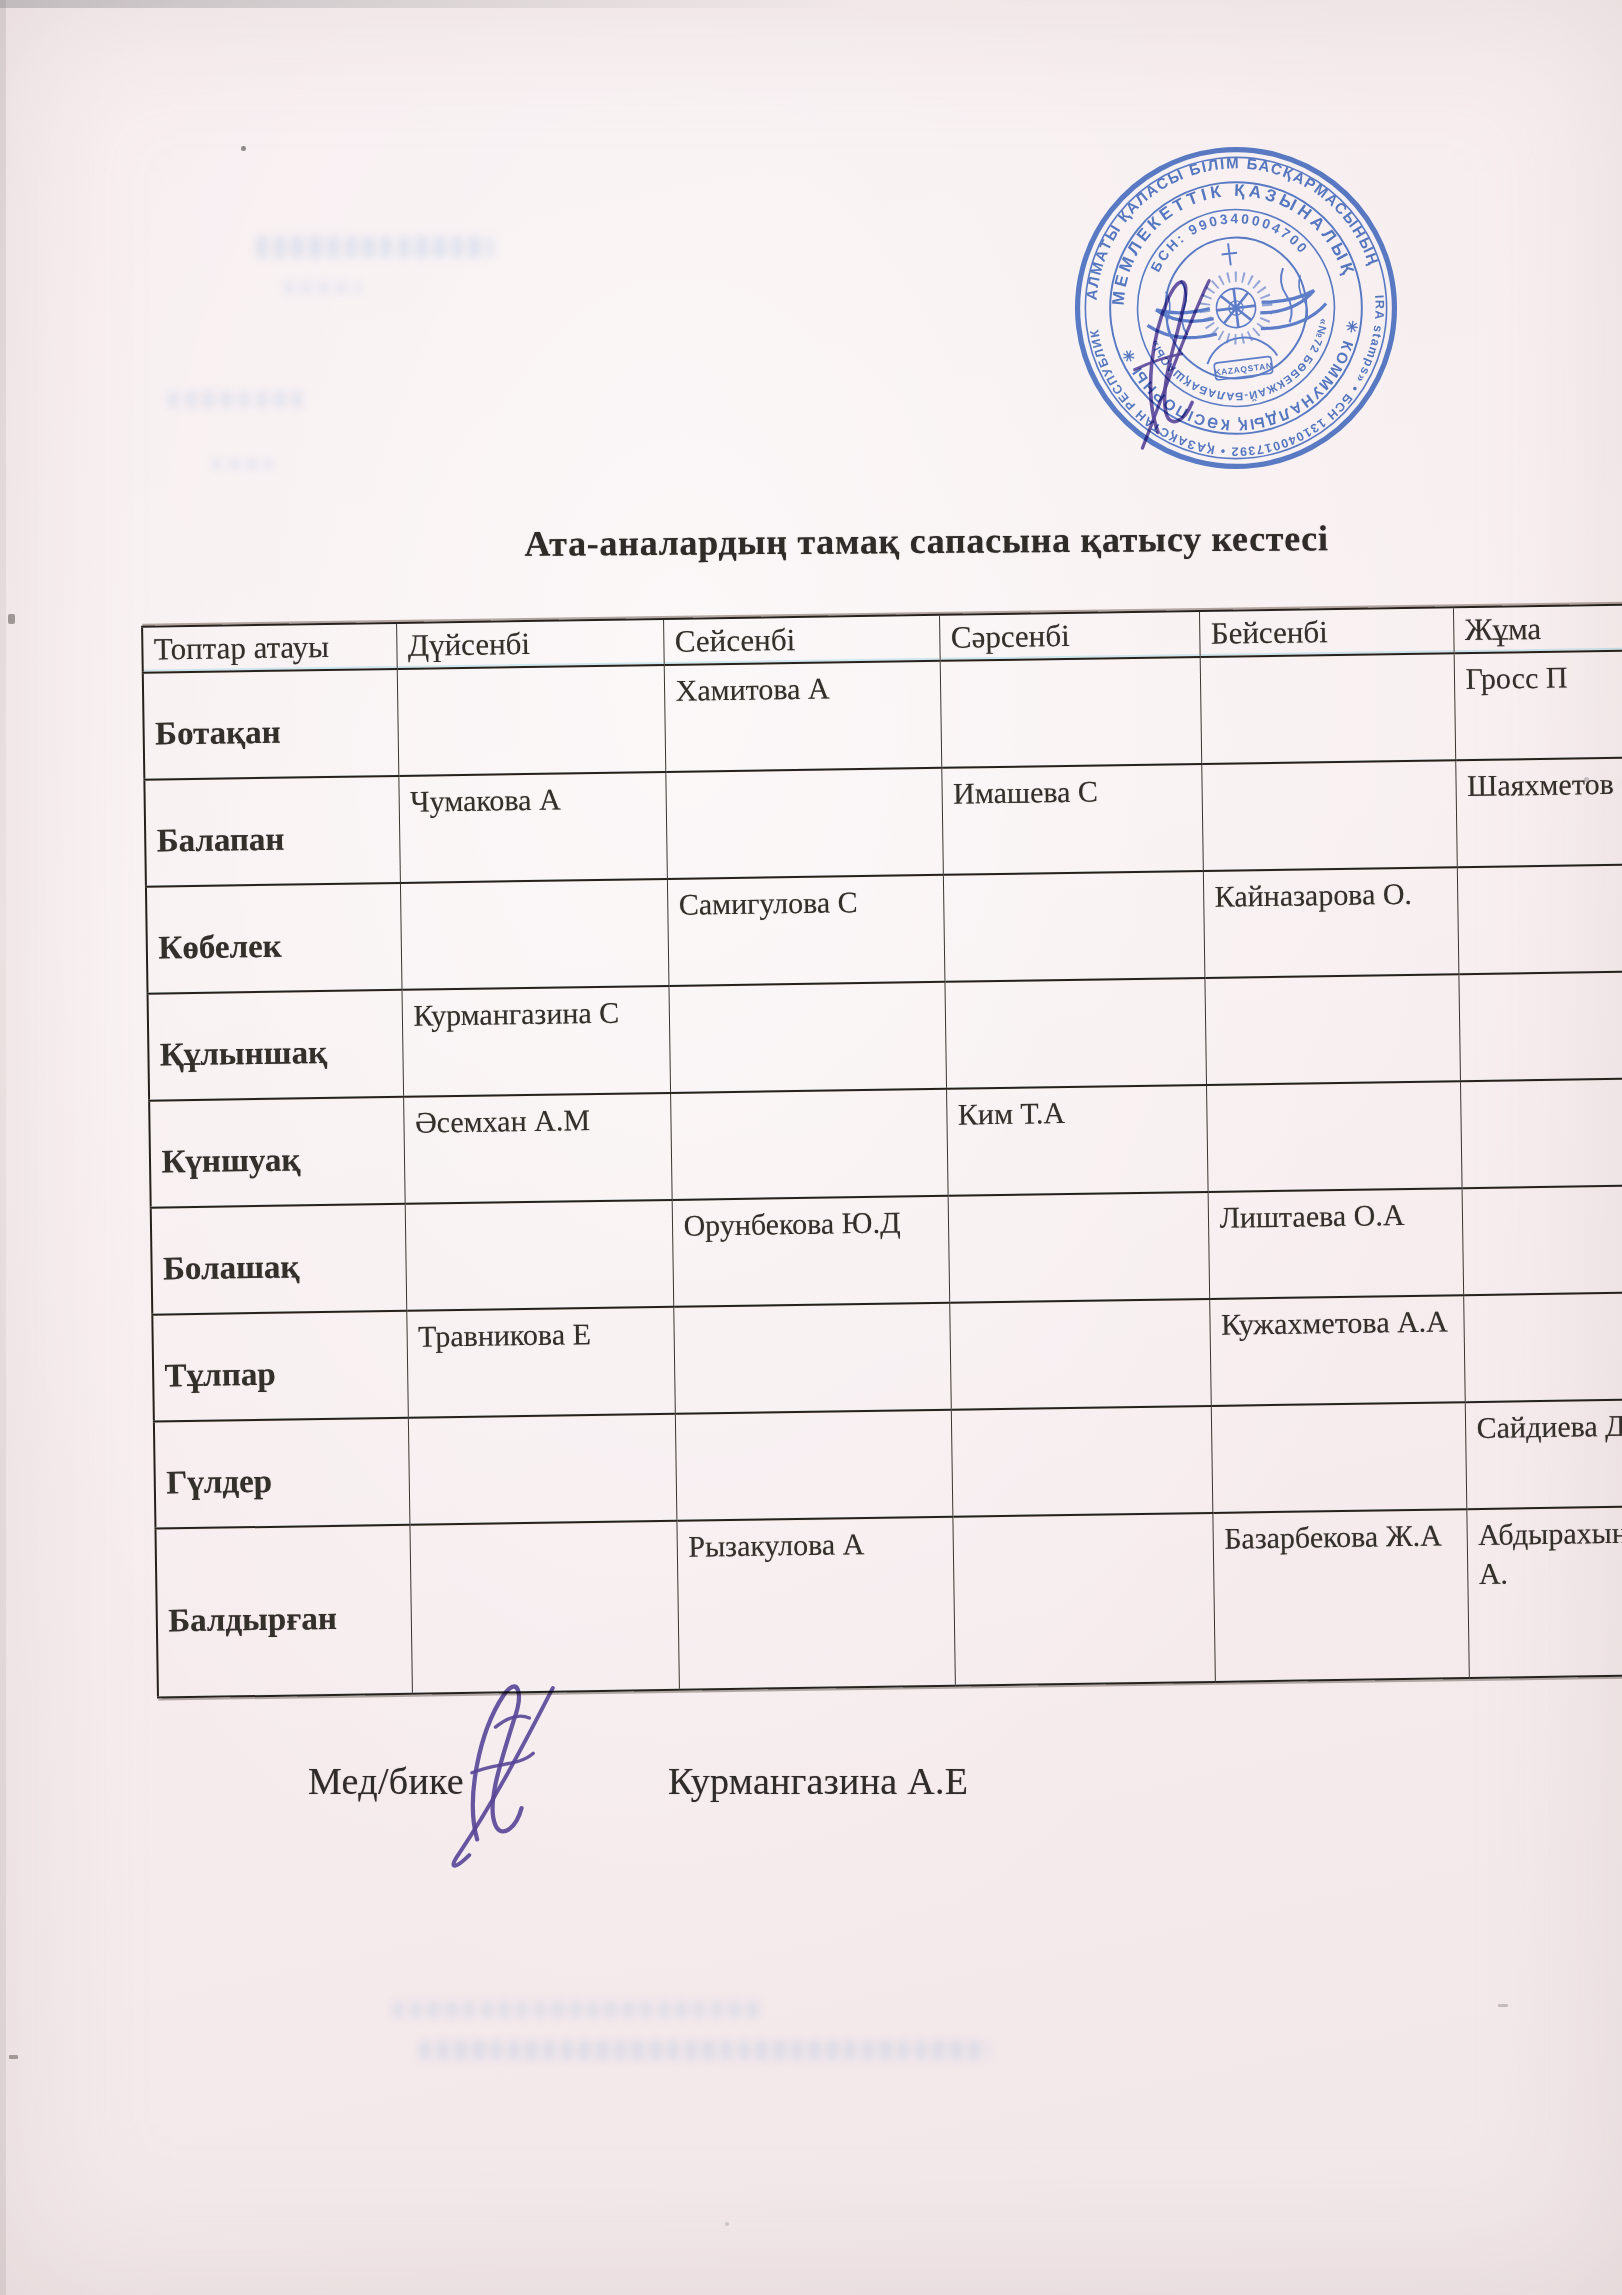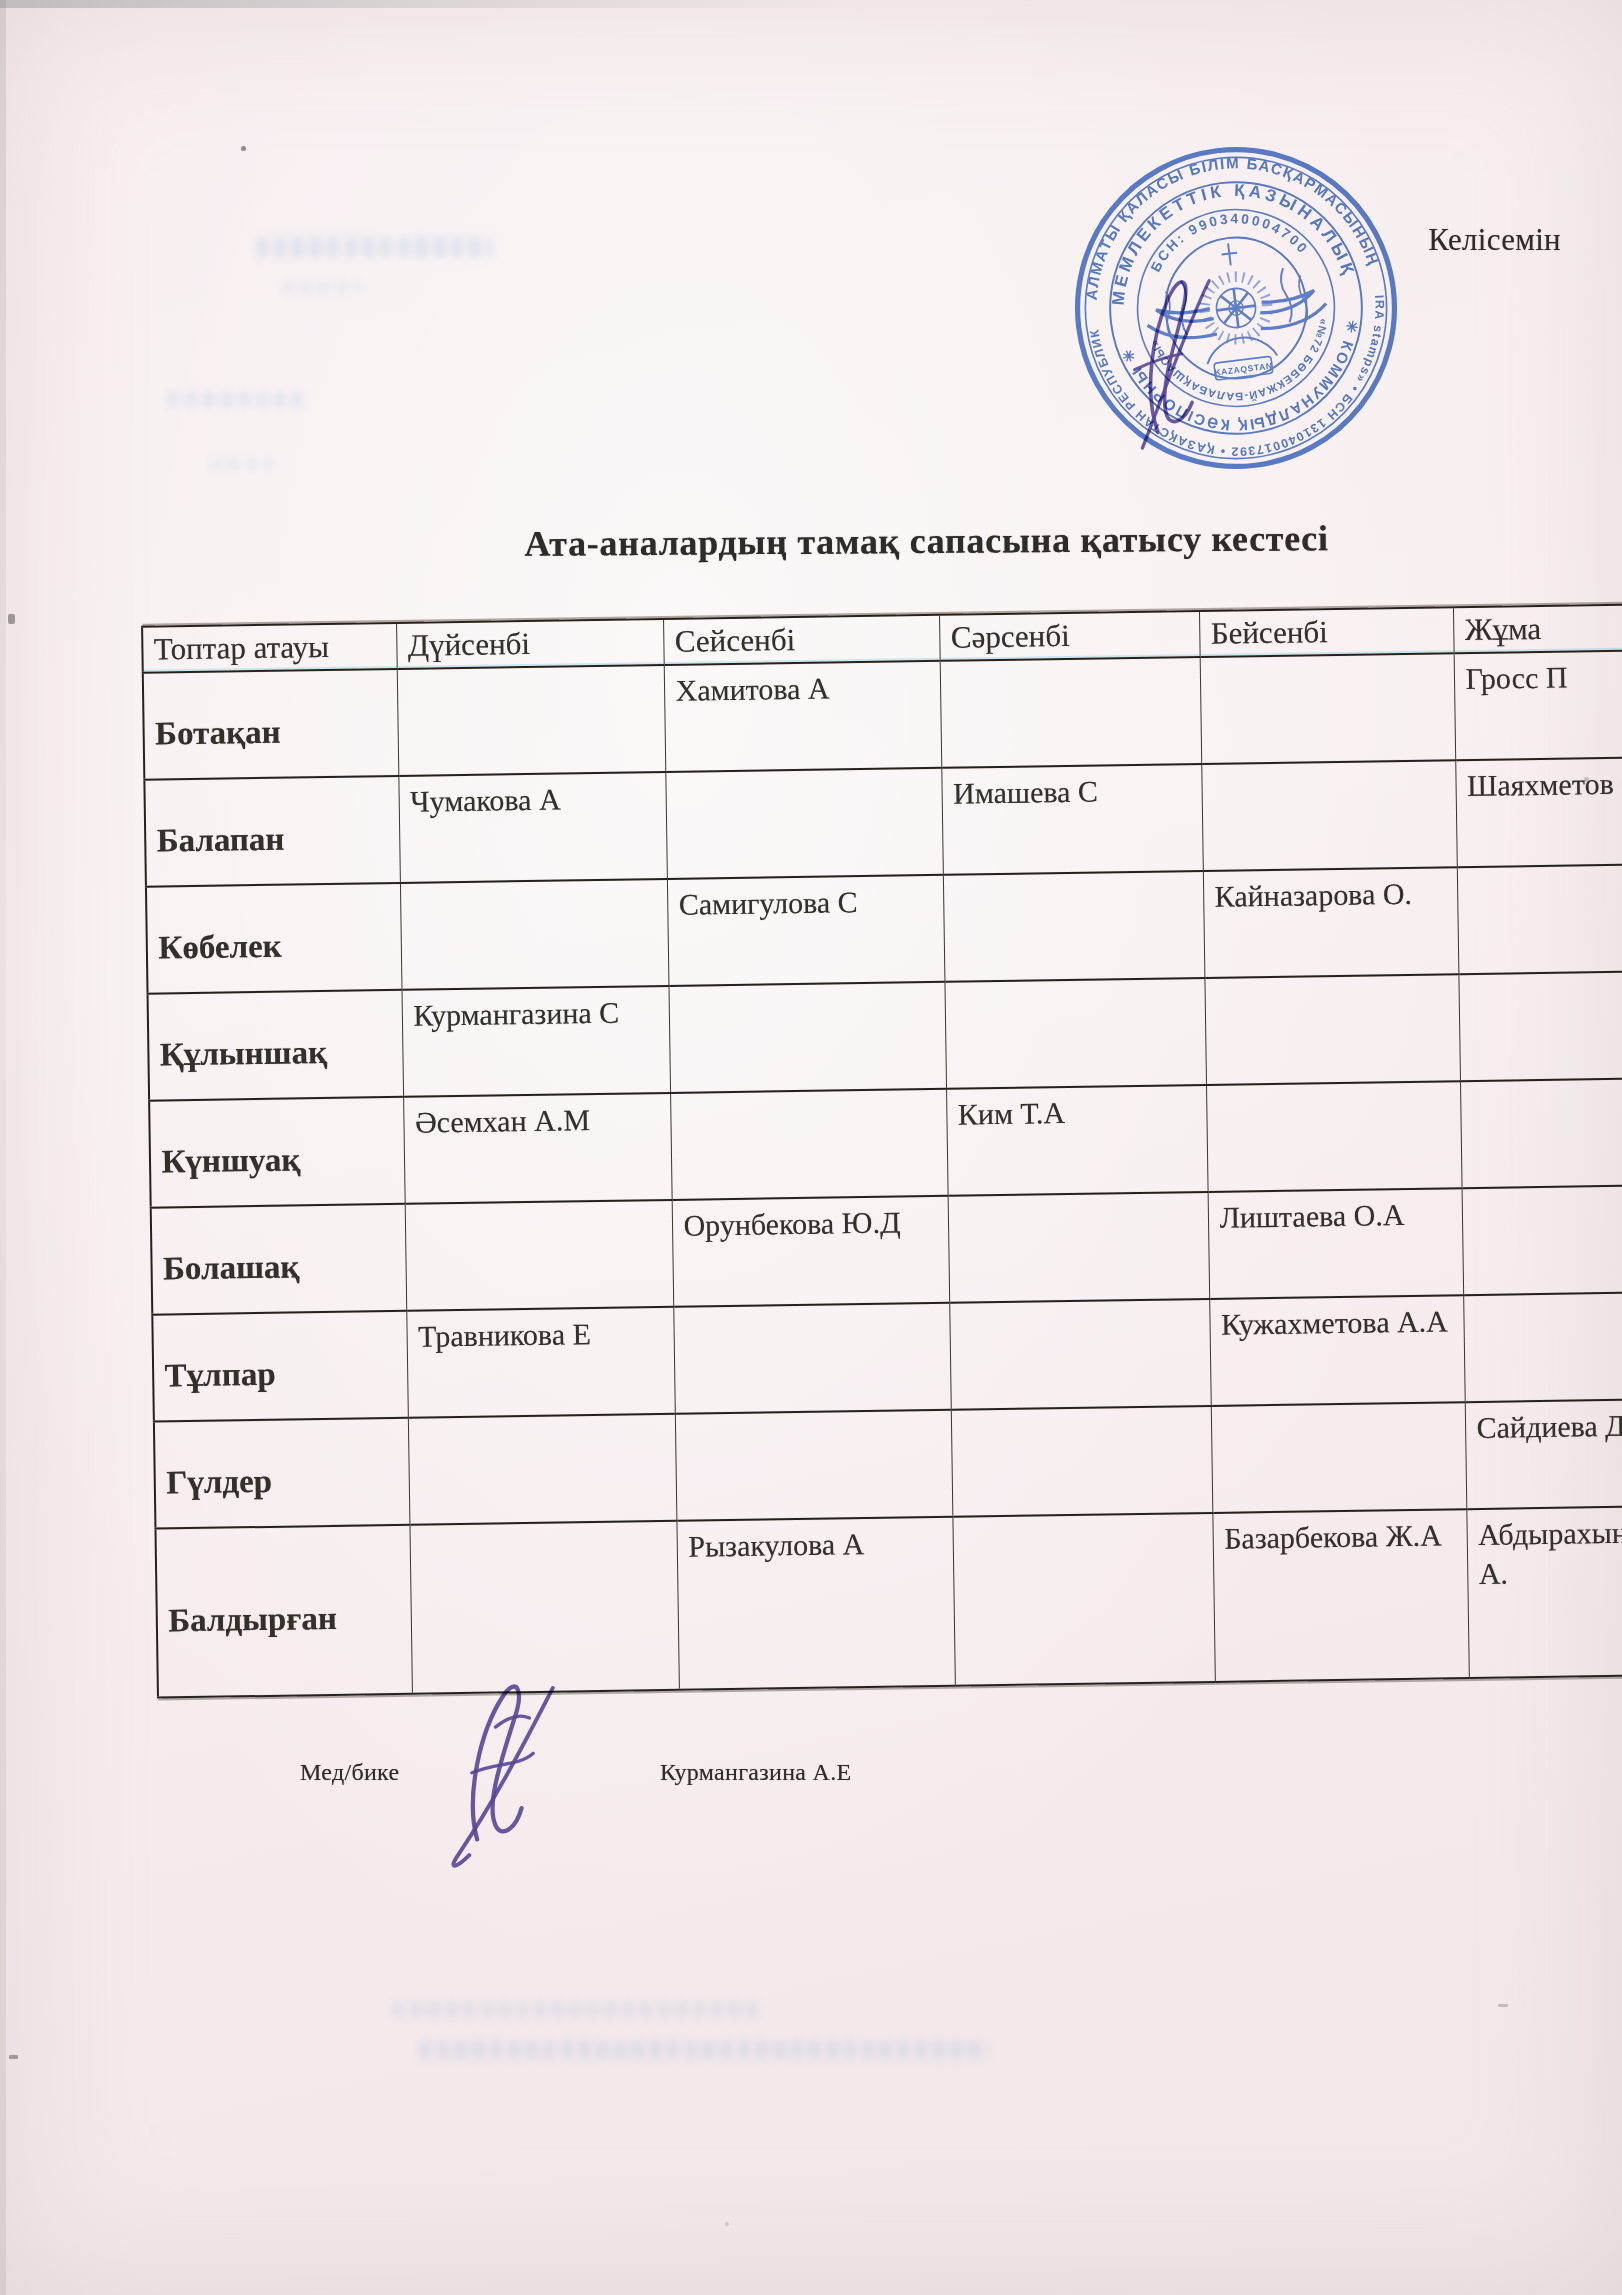--- a/index.html
+++ b/index.html
@@ -110,22 +110,22 @@
   table.schedule tbody tr:last-child { height: 169px; }
   table.schedule tbody tr { box-shadow: inset 0 1.3px 0 rgba(185,85,20,.12), inset 0 -1.3px 0 rgba(0,165,205,.12); }
   table.schedule td.group {
     font-weight: bold; font-size: 33px;
     vertical-align: middle; padding-top: 22px;
   }
   table.schedule td { line-height: 39px; }
 
   
   .footer {
-    position: absolute; left: 4px; top: 1759px; width: 1452px; height: 79px;
-    font-size: 24px; letter-spacing: 0.3px;
+    position: absolute; left: 12px; top: 1759px; width: 1452px; height: 79px;
+    font-size: 38px; letter-spacing: 0.3px;
     text-shadow: 0 0 0.9px rgba(62,50,42,.55);
   }
   .footer .nurse-label { position: absolute; left: 296px; top: 0; }
   .footer .nurse-name  { position: absolute; left: 656px; top: 0; }
 </style>
 </head>
 <body>
 
 <div class="page">
 
@@ -140,21 +140,20 @@
   <div class="ghost" style="left:420px; top:2040px; width:569px; height:19.6px; opacity:.3;"></div>
 
   <div class="speck" style="left:241px; top:146px; width:4.6px; height:4.6px; background:#4a4742; opacity:.6;"></div>
   <div class="speck" style="left:7.9px; top:614px; width:7.2px; height:9.8px; background:#5a5550; opacity:.55; border-radius:2px;"></div>
   <div class="speck" style="left:1584px; top:777px; width:5.2px; height:5.2px; background:#777; opacity:.4;"></div>
   <div class="speck" style="left:9.2px; top:2055px; width:8.5px; height:3.9px; background:#55504a; opacity:.5; border-radius:1.3px;"></div>
   <div class="speck" style="left:1498px; top:2004px; width:9.8px; height:3.3px; background:#8a857f; opacity:.45; border-radius:1.3px;"></div>
   <div class="speck" style="left:725px; top:2222px; width:3.9px; height:3.9px; background:#999; opacity:.4;"></div>
 
   <div class="approval">
-    <div>Келісемін</div>
   </div>
 
   <svg class="stamp" viewBox="0 0 500 500">
     <defs>
       <path id="aT" d="M 36 250 A 214 214 0 1 1 464 250"></path>
       <path id="aB" d="M 464 250 A 214 214 0 0 1 36 250"></path>
       <path id="bT" d="M 78 250 A 172 172 0 1 1 422 250"></path>
       <path id="bB" d="M 422 250 A 172 172 0 0 1 78 250"></path>
       <path id="cT" d="M 120 250 A 130 130 0 1 1 380 250"></path>
       <path id="cB" d="M 380 250 A 130 130 0 0 1 120 250"></path>

